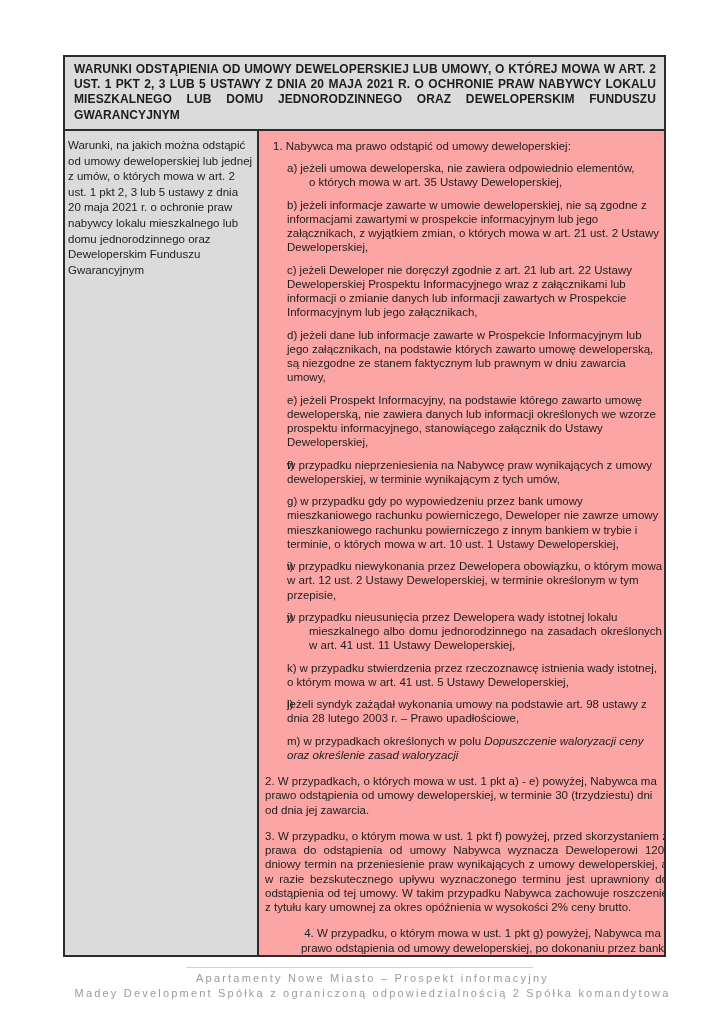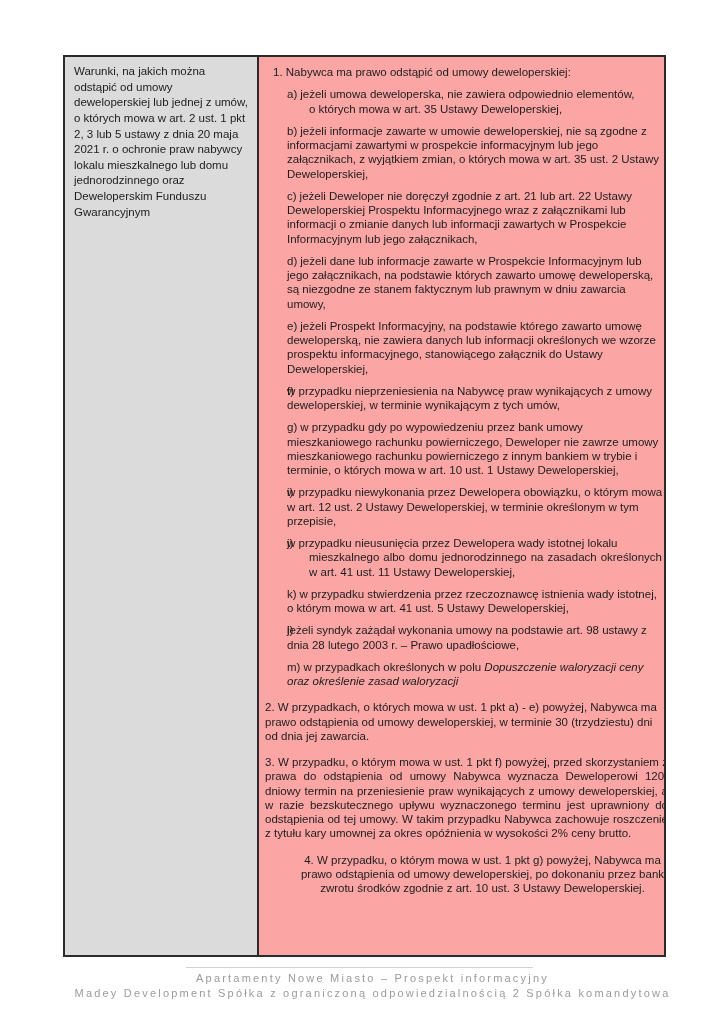--- a/index.html
+++ b/index.html
@@ -13,21 +13,21 @@
     display:flex;flex-direction:column;background:#fff;
   }
   .header-cell{
     background:#dbdbdb;border-bottom:2px solid #2b2b2b;
     padding:5px 8px 6px 9px;font-weight:bold;font-size:12px;line-height:1.27;
     text-align:justify;letter-spacing:0.1px;
   }
   .body-row{flex:1;display:flex;overflow:hidden;}
   .cell-left{
     width:194px;min-width:194px;box-sizing:border-box;background:#dbdbdb;
-    border-right:2px solid #2b2b2b;padding:7px 9px;font-size:11.5px;line-height:1.36;
+    border-right:2px solid #2b2b2b;padding:7px 3px;font-size:11.5px;line-height:1.36;
   }
   .cell-right{
     flex:1;background:#fca5a5;padding:6px 0 0 6px;font-size:11.5px;line-height:1.24;
     overflow:hidden;
   }
   .intro{padding-left:8px;margin:2px 0 4px;}
   .sub{position:relative;padding-left:22px;margin:8px 0;}
   .sub .marker{margin-right:3px;}
   .sub.overlap .marker{position:absolute;left:22px;top:0;margin:0;}
   .sub .cont{display:block;padding-left:22px;}
@@ -42,36 +42,37 @@
     font-size:11px;letter-spacing:2.2px;line-height:14.5px;color:#9b9b9b;white-space:nowrap;
   }
 </style>
 </head>
 <body>
 
 <div class="page">
 
   <div class="doc-table">
 
+    <div class="header-cell">WARUNKI ODSTĄPIENIA OD UMOWY DEWELOPERSKIEJ LUB UMOWY, O KTÓREJ MOWA W ART. 2 UST. 1 PKT 2, 3 LUB 5 USTAWY Z DNIA 20 MAJA 2021 R. O OCHRONIE PRAW NABYWCY LOKALU MIESZKALNEGO LUB DOMU JEDNORODZINNEGO ORAZ DEWELOPERSKIM FUNDUSZU GWARANCYJNYM</div>
 
     <div class="body-row">
 
       <div class="cell-left">Warunki, na jakich można odstąpić od umowy deweloperskiej lub jednej z umów, o których mowa w art. 2 ust. 1 pkt 2, 3 lub 5 ustawy z dnia 20 maja 2021 r. o ochronie praw nabywcy lokalu mieszkalnego lub domu jednorodzinnego oraz Deweloperskim Funduszu Gwarancyjnym</div>
 
       <div class="cell-right">
 
         <div class="intro">1. Nabywca ma prawo odstąpić od umowy deweloperskiej:</div>
 
         <div class="sub">
           <span class="marker">a)</span><span>jeżeli umowa deweloperska, nie zawiera odpowiednio elementów,</span>
           <span class="cont">o których mowa w art. 35 Ustawy Deweloperskiej,</span>
         </div>
 
         <div class="sub">
-          <span class="marker">b)</span><span>jeżeli informacje zawarte w umowie deweloperskiej, nie są zgodne z informacjami zawartymi w prospekcie informacyjnym lub jego załącznikach, z wyjątkiem zmian, o których mowa w art. 35 ust. 2 Ustawy Deweloperskiej,</span>
+          <span class="marker">b)</span><span>jeżeli informacje zawarte w umowie deweloperskiej, nie są zgodne z informacjami zawartymi w prospekcie informacyjnym lub jego załącznikach, z wyjątkiem zmian, o których mowa w art. 21 ust. 2 Ustawy Deweloperskiej,</span>
         </div>
 
         <div class="sub">
           <span class="marker">c)</span><span>jeżeli Deweloper nie doręczył zgodnie z art. 21 lub art. 22 Ustawy Deweloperskiej Prospektu Informacyjnego wraz z załącznikami lub informacji o zmianie danych lub informacji zawartych w Prospekcie Informacyjnym lub jego załącznikach,</span>
         </div>
 
         <div class="sub">
           <span class="marker">d)</span><span>jeżeli dane lub informacje zawarte w Prospekcie Informacyjnym lub jego załącznikach, na podstawie których zawarto umowę deweloperską, są niezgodne ze stanem faktycznym lub prawnym w dniu zawarcia umowy,</span>
         </div>
 

